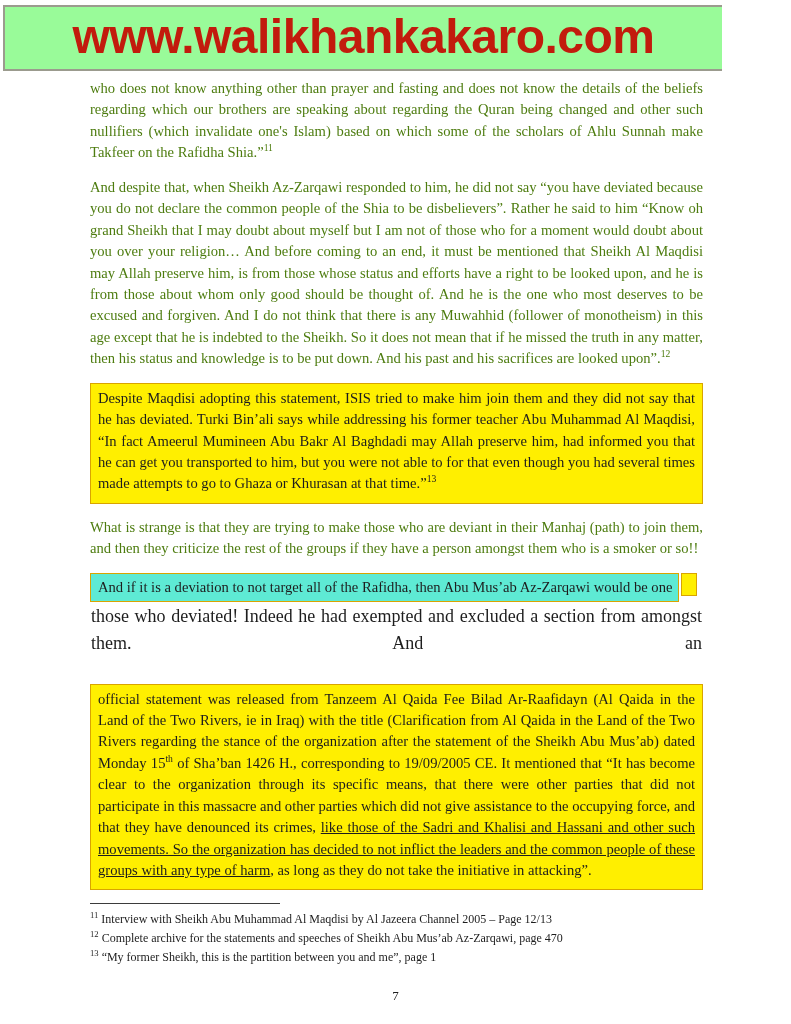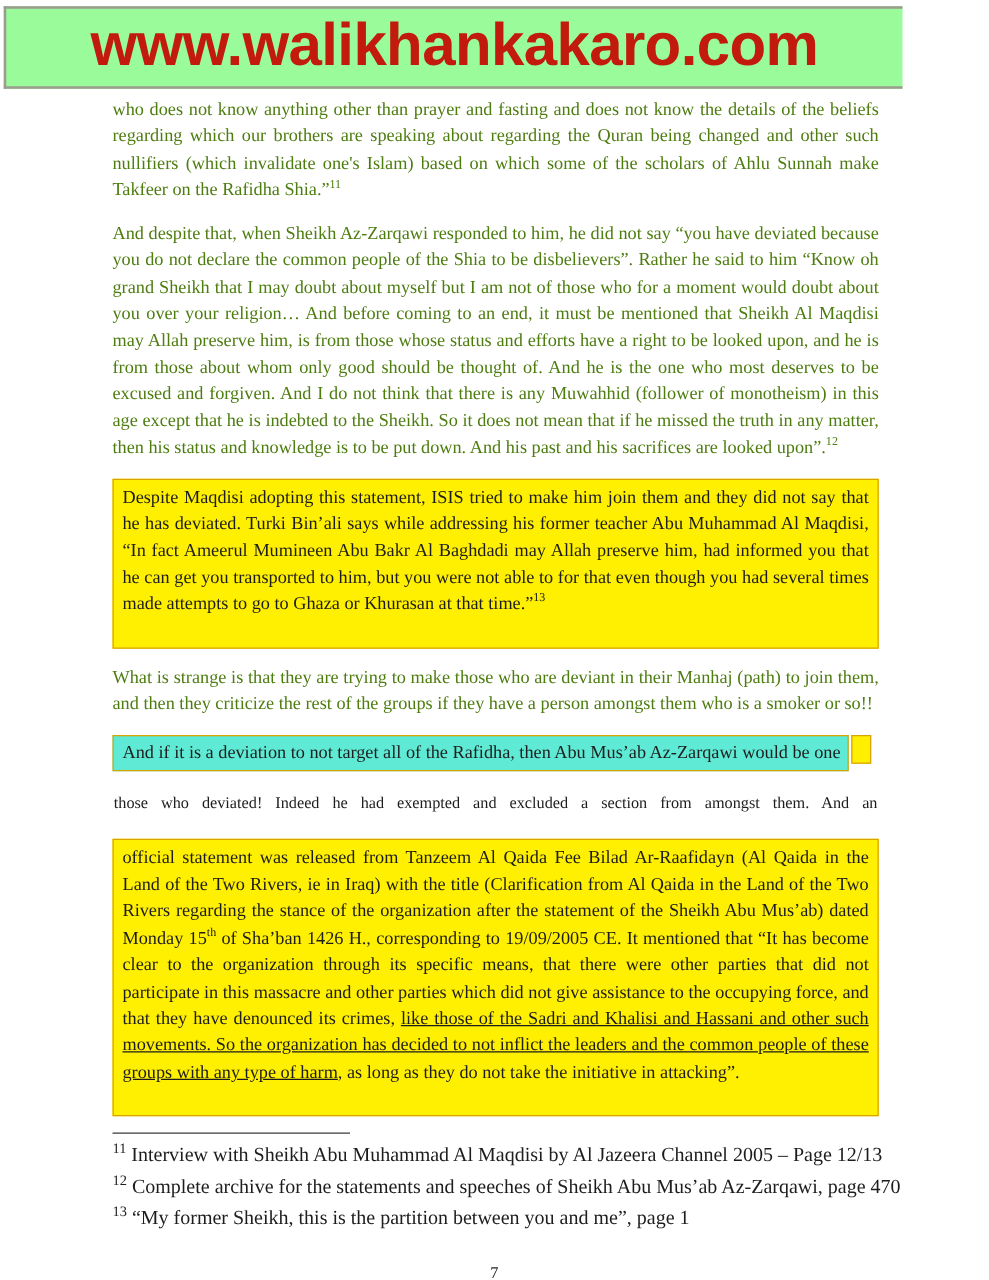--- a/index.html
+++ b/index.html
@@ -68,21 +68,21 @@
     font-size: 0.66em;
     vertical-align: super;
     line-height: 0;
   }
 
   
   .hl-box {
     background: #ffef00;
     border: 1px solid #d9a400;
     box-sizing: border-box;
-    padding: 4px 7px 23px 7px;
+    padding: 4px 7px 8px 7px;
     margin: 0 0 13px 0;
     font-size: 14.6px;
     line-height: 1.47;
     text-align: justify;
     color: #1d1d1d;
   }
   .hl-box p { margin: 0; }
 
   
   .hl-strip-wrap {
@@ -104,24 +104,24 @@
   .hl-chip {
     display: inline-block;
     background: #ffef00;
     border: 1px solid #d9a400;
     width: 14px;
     height: 21px;
     vertical-align: top;
     margin-left: 2px;
   }
   .gap-line {
-    font-size: 13px;
+    font-size: 18px;
     line-height: 1.47;
     text-align: justify;
-    margin: 15px 0 1px 0;
+    margin: 1px 0 1px 0;
     color: #1d1d1d;
     padding: 0 1px;
   }
   .gap-line::after {
     content: "";
     display: inline-block;
     width: 100%;
     height: 0;
   }
 
@@ -132,21 +132,21 @@
     margin: 0 88px 0 90px;
     padding-top: 0;
   }
   .fn-rule {
     width: 190px;
     height: 0;
     border-top: 1px solid #3b3b3b;
     margin: 0 0 6px 0;
   }
   .fn-line {
-    font-size: 16px;
+    font-size: 12px;
     line-height: 1.55;
     color: #1d1d1d;
     margin: 0;
     white-space: nowrap;
   }
   .fn-line sup { font-size: 0.72em; }
 
   .page-number {
     text-align: center;
     font-size: 13px;

